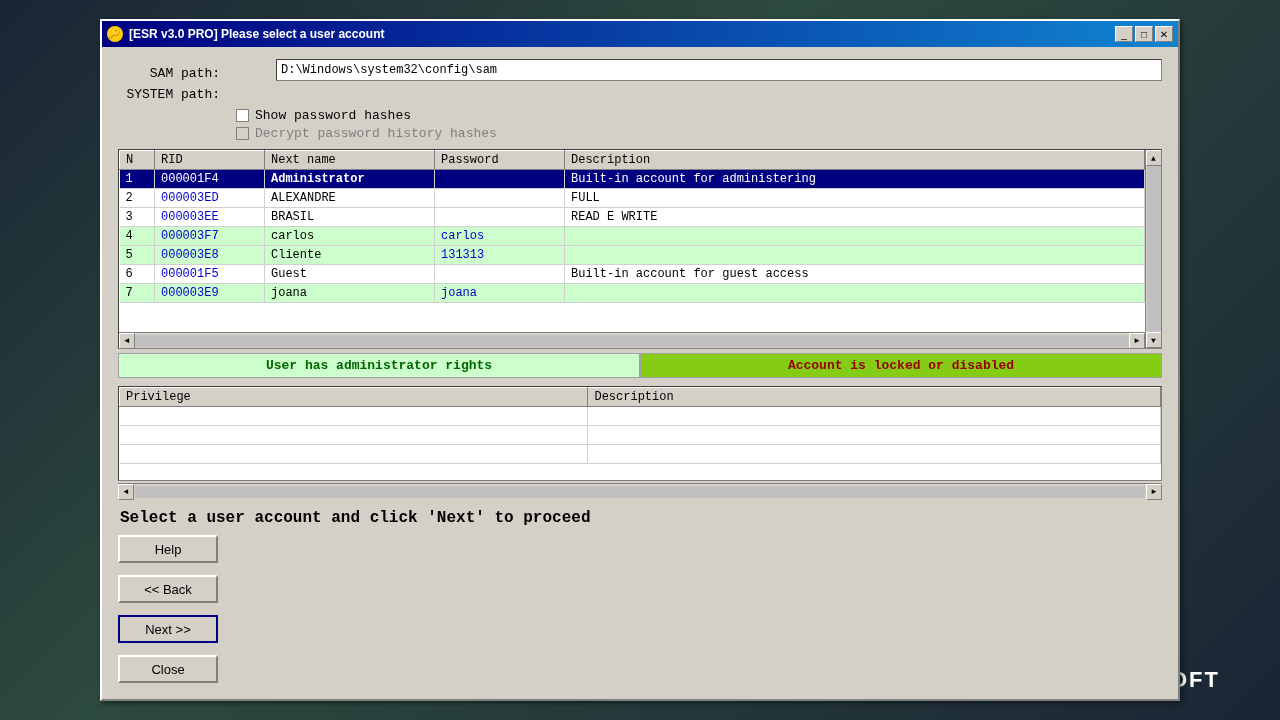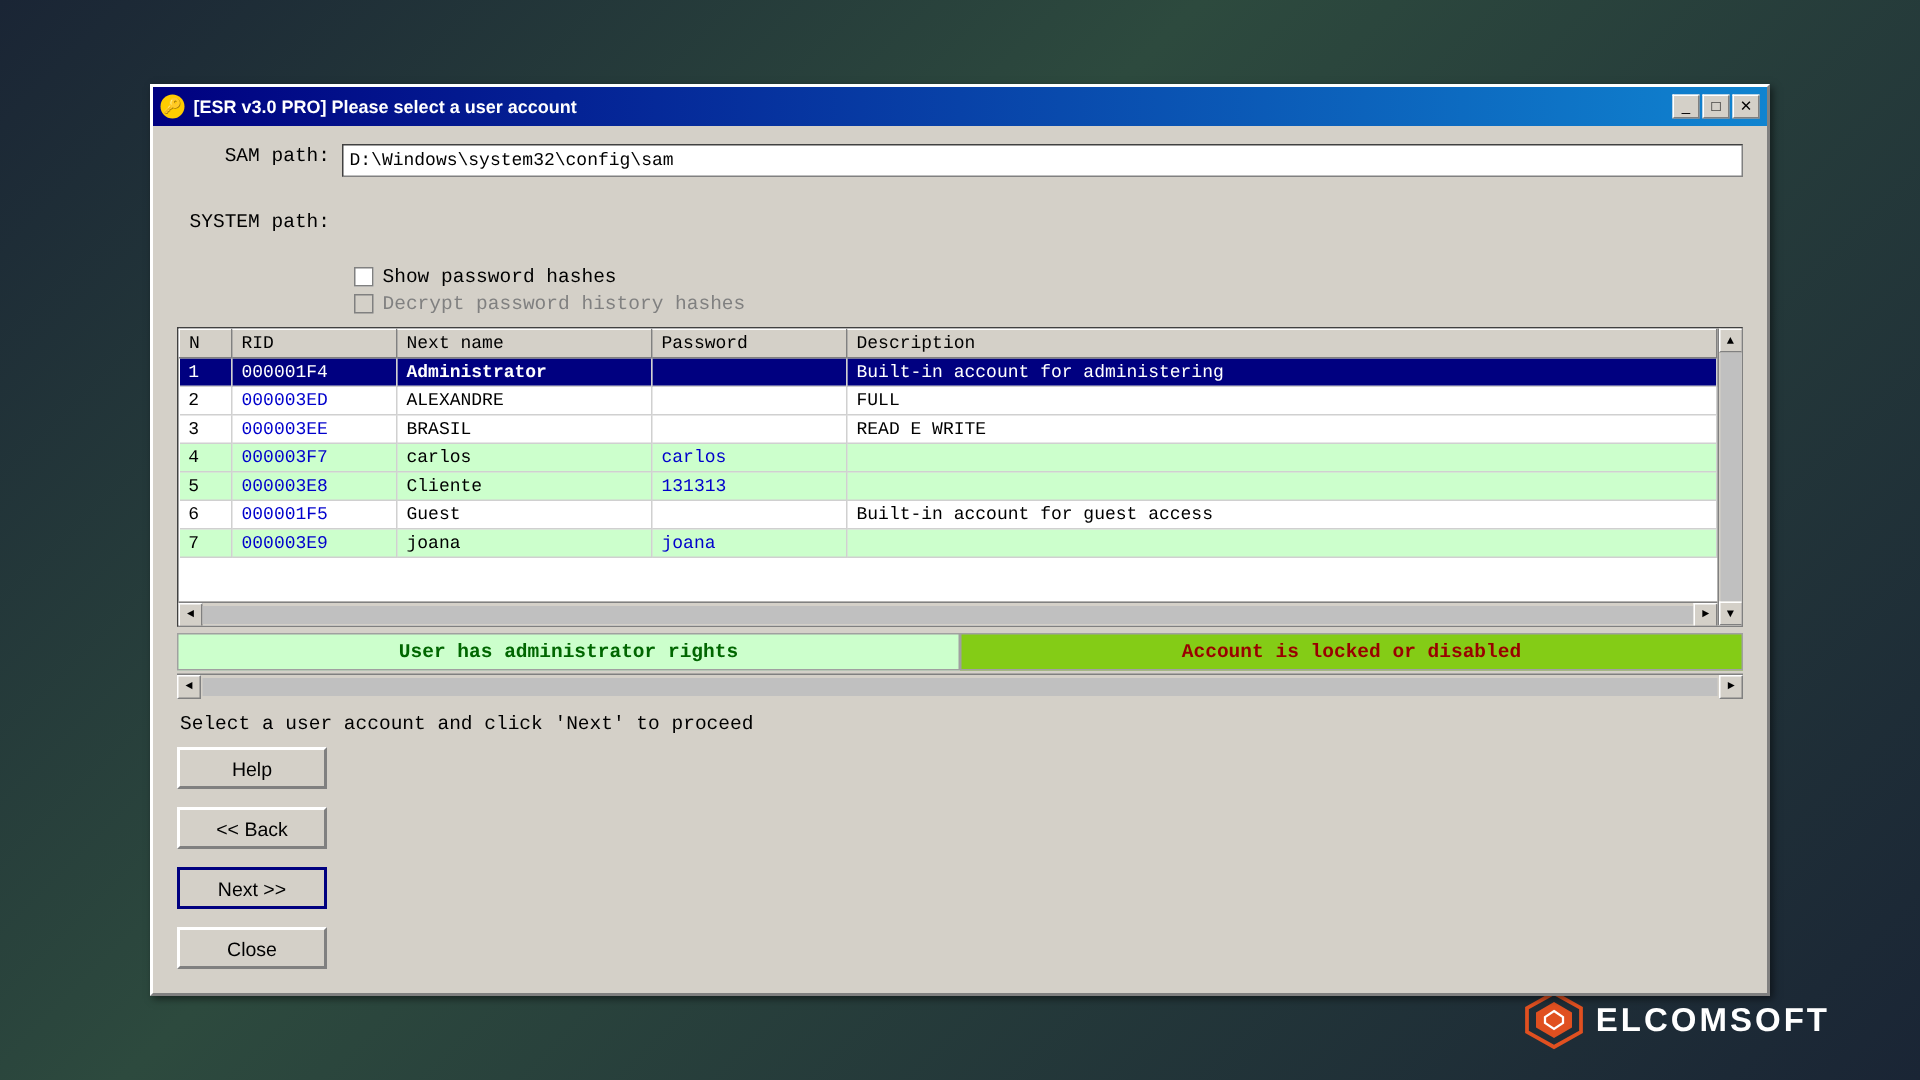--- a/index.html
+++ b/index.html
@@ -88,22 +88,23 @@
       font-family: Arial, sans-serif;
       color: #000;
     }
 
     .window-body {
       padding: 12px 16px 16px;
     }
 
     .form-row {
       display: flex;
-      align-items: flex-start;
-      margin-bottom: 22px;
+      align-items: flex-end;
+      margin-bottom: 6px;
+      gap: 48px;
     }
 
     .form-label {
       width: 110px;
       text-align: right;
       padding-right: 8px;
       font-size: 13px;
       color: #000;
     }
 
@@ -320,25 +321,26 @@
     }
 
     .hscroll-track {
       flex: 1;
       height: 12px;
       background: #c0c0c0;
       margin: 0 1px;
     }
 
     .status-text {
-      font-size: 13px;
+      font-size: 16px;
       color: #000;
       margin-top: 10px;
       margin-bottom: 8px;
       margin-left: 2px;
+      font-weight: bold;
     }
 
     .button-row {
       display: flex;
       justify-content: center;
       gap: 12px;
       flex-direction: column;
     }
 
     .win-button {
@@ -511,20 +513,44 @@
         <div style="flex:1; background:#c0c0c0; height:12px;"></div>
         <div class="hscroll-btn">►</div>
       </div>
     </div>
 
     <div class="legend-row">
       <div class="legend-green">User has administrator rights</div>
       <div class="legend-pink">Account is locked or disabled</div>
     </div>
 
+    <div class="detail-table-container">
+      <table class="detail-table">
+        <thead>
+          <tr>
+            <th style="width:45%;">Privilege</th>
+            <th>Description</th>
+          </tr>
+        </thead>
+        <tbody>
+          <tr>
+              <td>&nbsp;</td>
+              <td>&nbsp;</td>
+            </tr>
+          <tr>
+              <td>&nbsp;</td>
+              <td>&nbsp;</td>
+            </tr>
+          <tr>
+              <td>&nbsp;</td>
+              <td>&nbsp;</td>
+            </tr>
+        </tbody>
+      </table>
+    </div>
 
     <div class="hscrollbar">
       <div class="hscroll-btn">◄</div>
       <div class="hscroll-track"></div>
       <div class="hscroll-btn">►</div>
     </div>
 
     <p class="status-text">Select a user account and click 'Next' to proceed</p>
 
     <div class="button-row">

